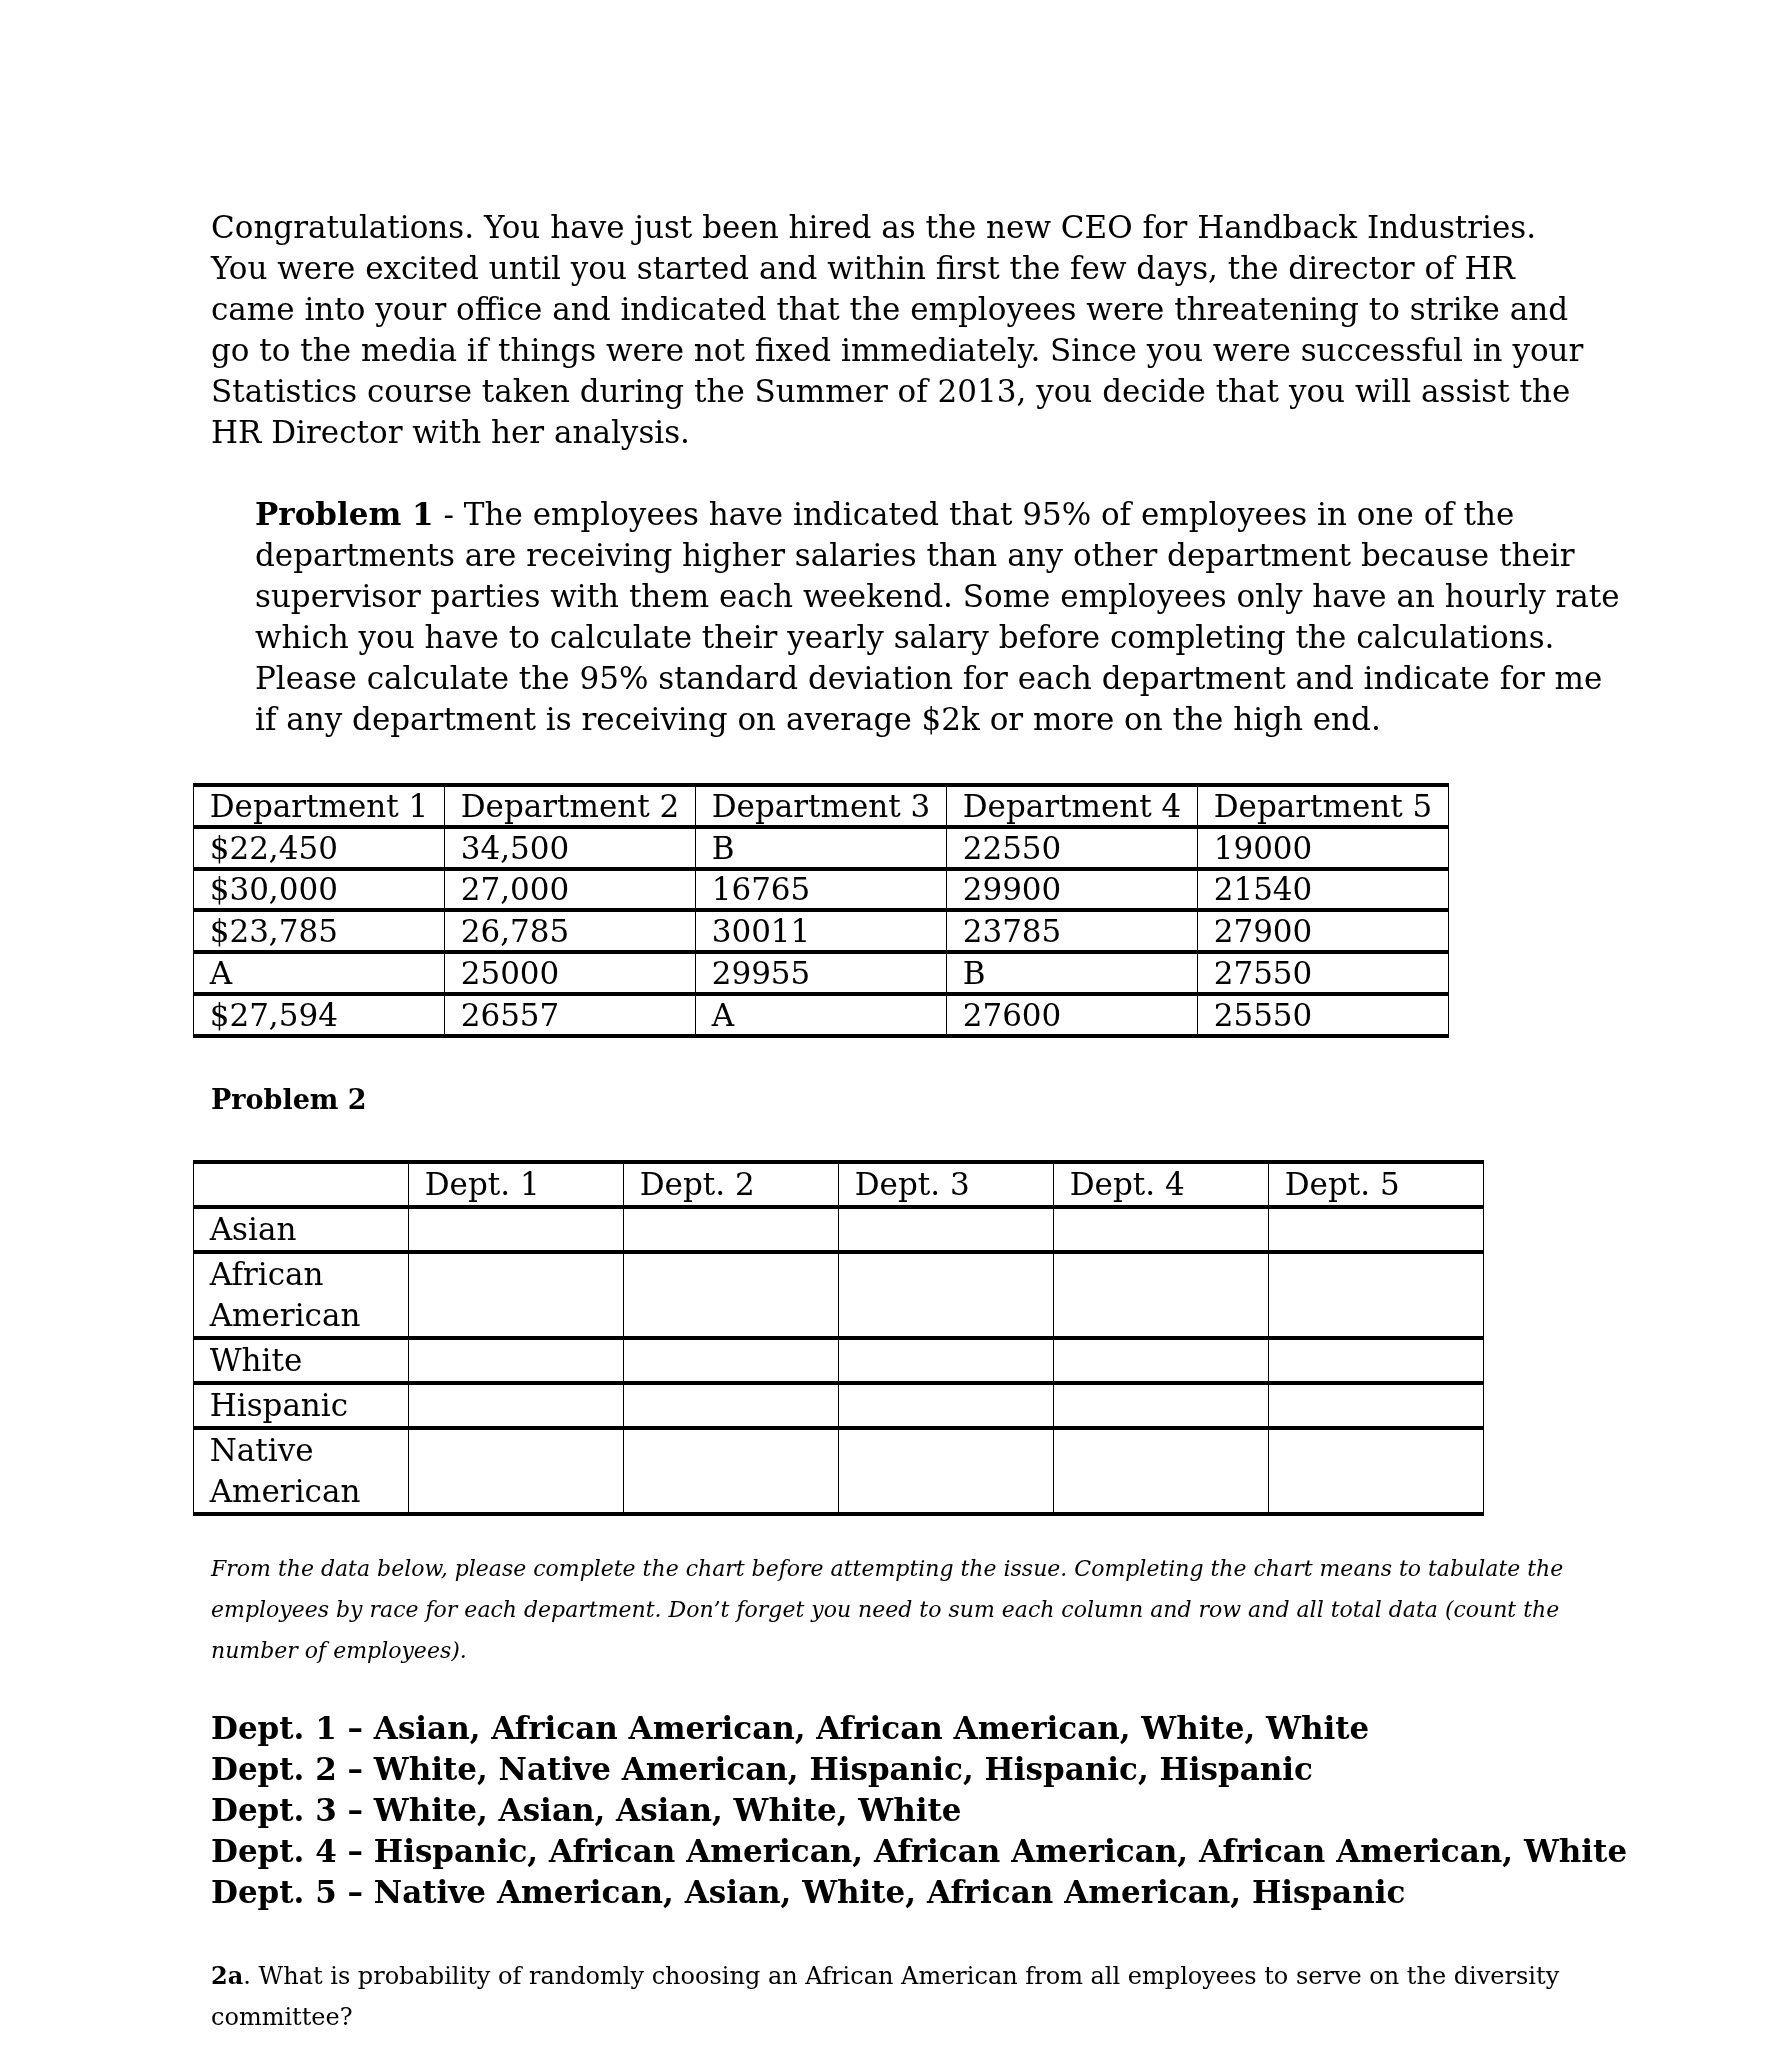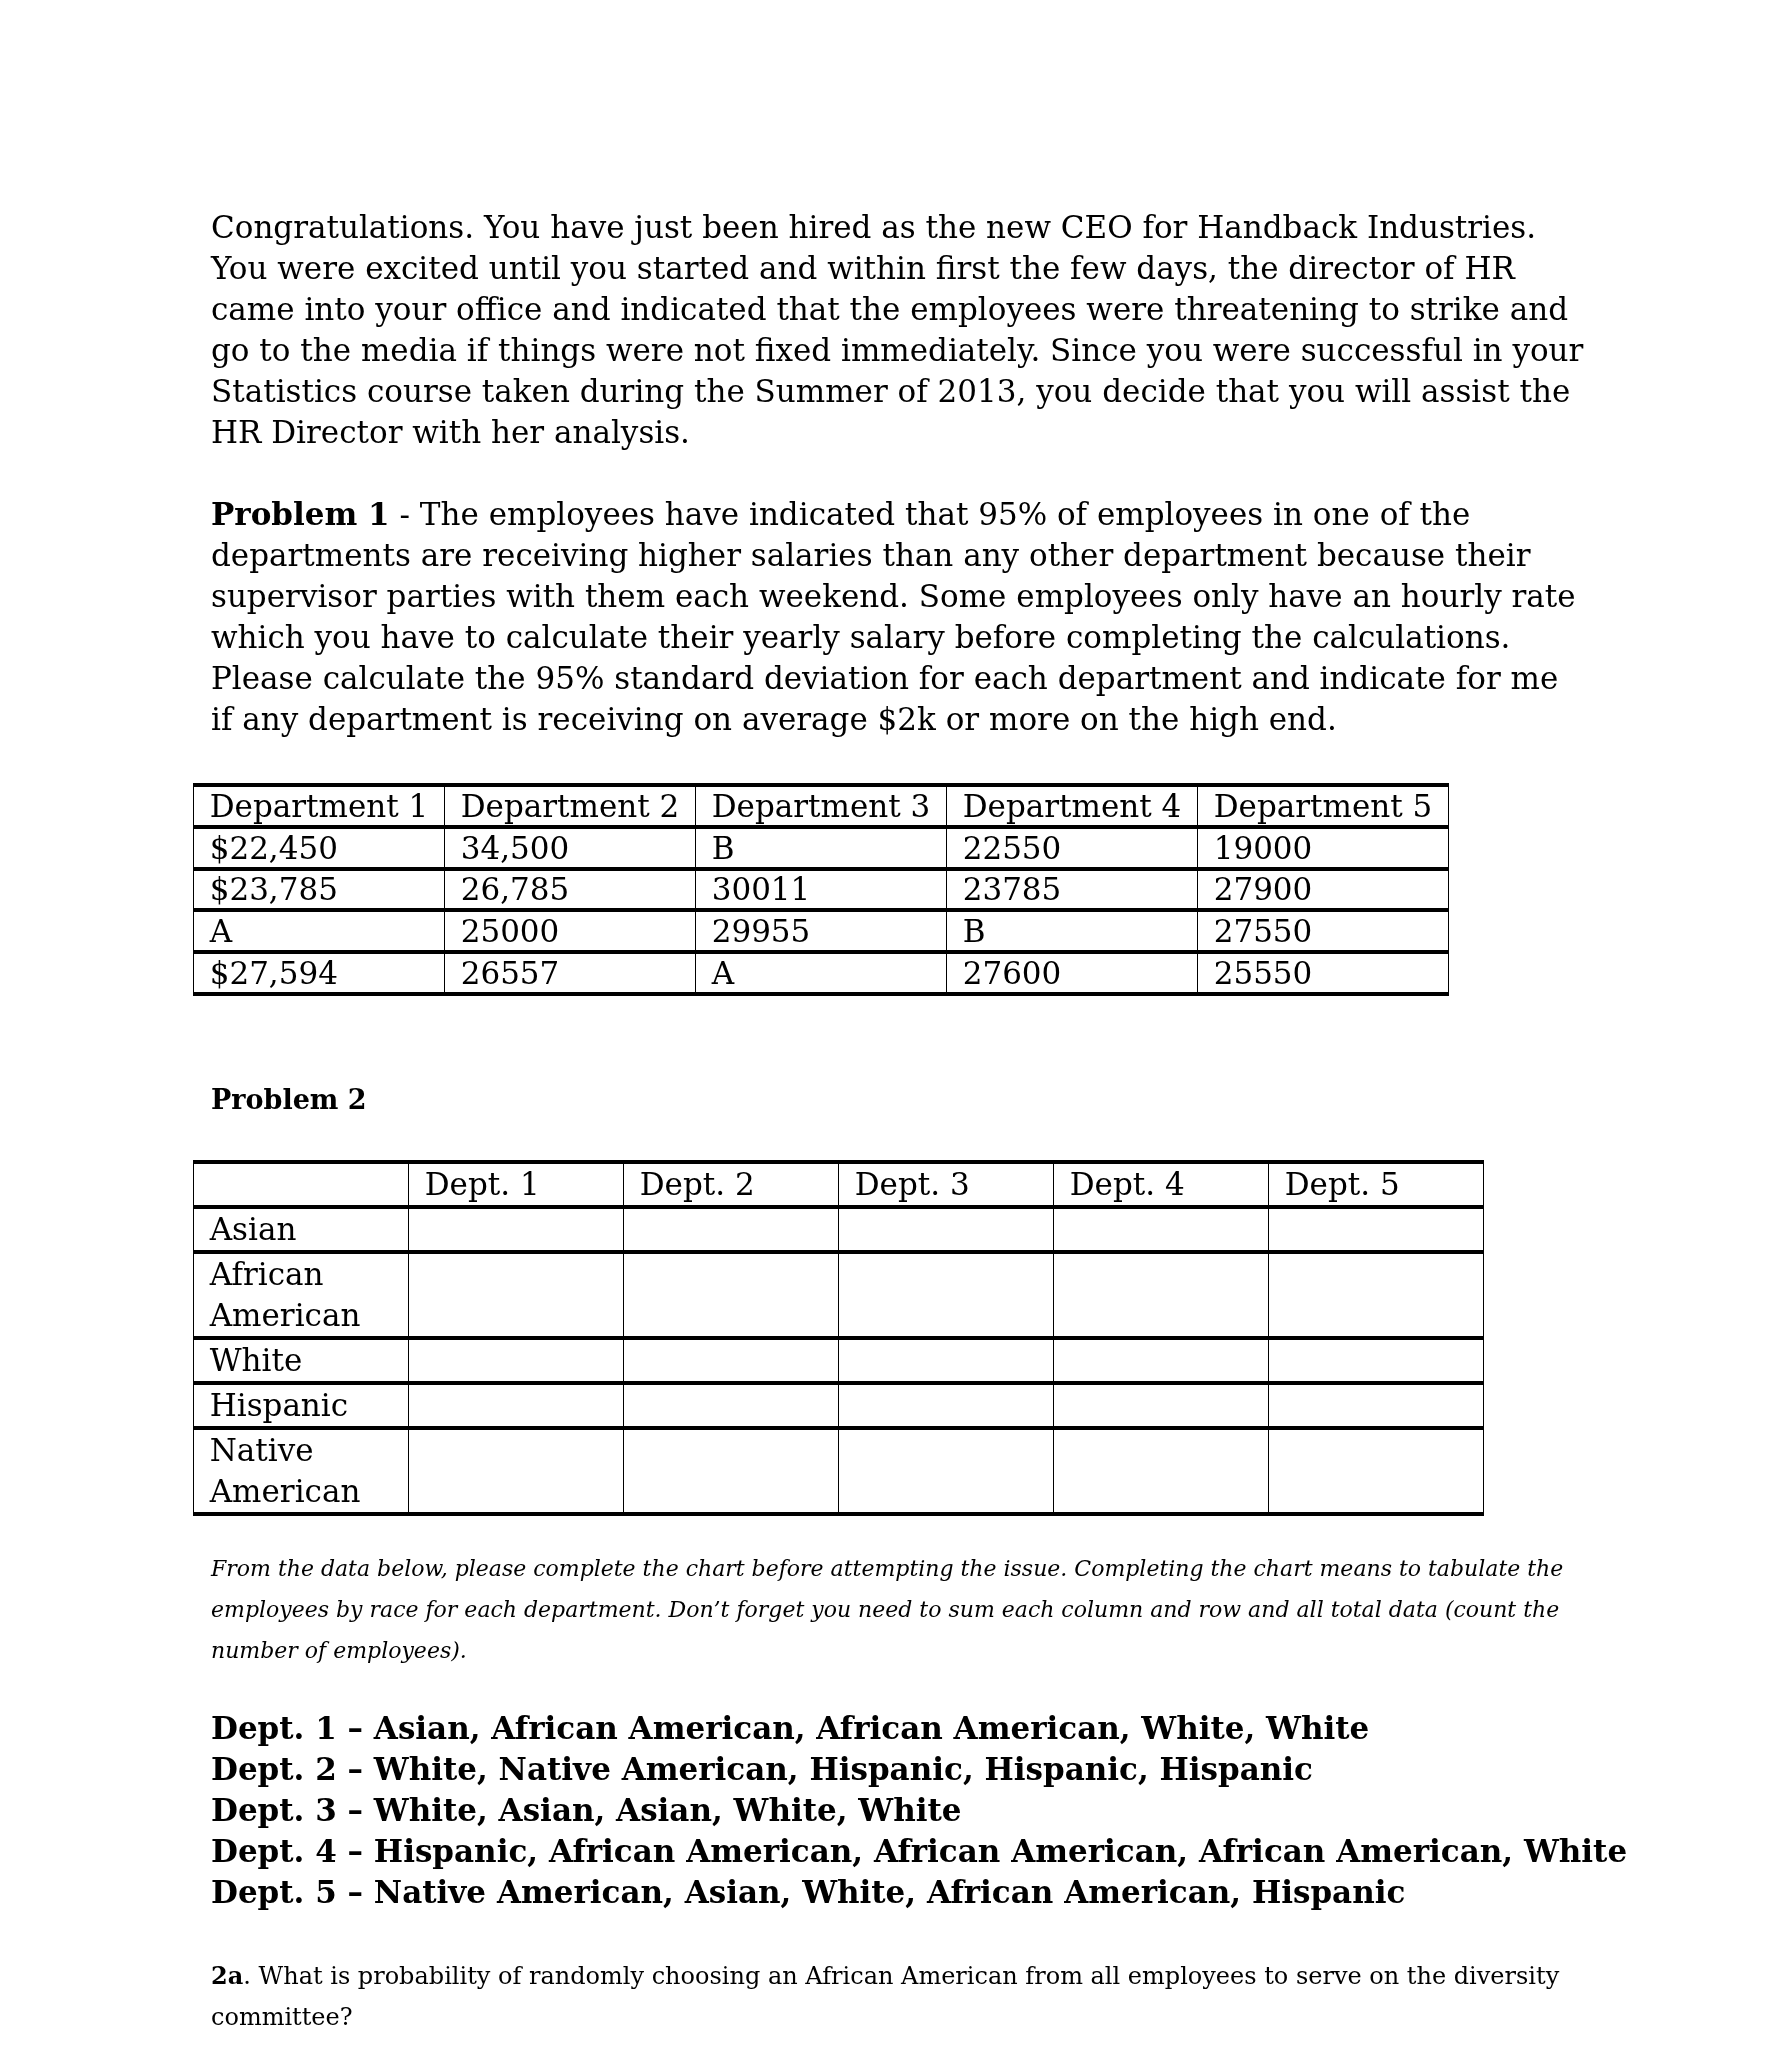--- a/index.html
+++ b/index.html
@@ -7,21 +7,21 @@
     width: 1784px; height: 2309px; position: relative; overflow: hidden;
     font-family: "DejaVu Serif", "Liberation Serif", serif;
     color: #000000;
   }
   .page {
     position: absolute; left: 211px; top: 207px; width: 1405px;
     font-size: 31px; line-height: 41px;
   }
   .para { margin: 0; white-space: normal; }
   .intro { width: 1376px; }
-  .p1 { margin-top: 41px; width: 1376px; }
+  .p1 { margin-top: 41px; width: 1376px; margin-left: 44px; }
   .bold { font-weight: bold; }
 
   
   .t1 {
     position: absolute; left: 193px; top: 783px;
     border-collapse: collapse; table-layout: fixed;
     font-size: 31px; line-height: 37px;
   }
   .t1 td {
     width: 251px; height: 38px; padding: 0.8px 0 0 15.7px; vertical-align: middle;
@@ -76,20 +76,27 @@
     <td>Department 3</td>
     <td>Department 4</td>
     <td>Department 5</td>
   </tr>
   <tr>
     <td>$22,450</td>
     <td>34,500</td>
     <td>B</td>
     <td>22550</td>
     <td>19000</td>
+  </tr>
+  <tr>
+    <td>$30,000</td>
+    <td>27,000</td>
+    <td>16765</td>
+    <td>29900</td>
+    <td>21540</td>
   </tr>
   <tr>
     <td>$23,785</td>
     <td>26,785</td>
     <td>30011</td>
     <td>23785</td>
     <td>27900</td>
   </tr>
   <tr>
     <td>A</td>

